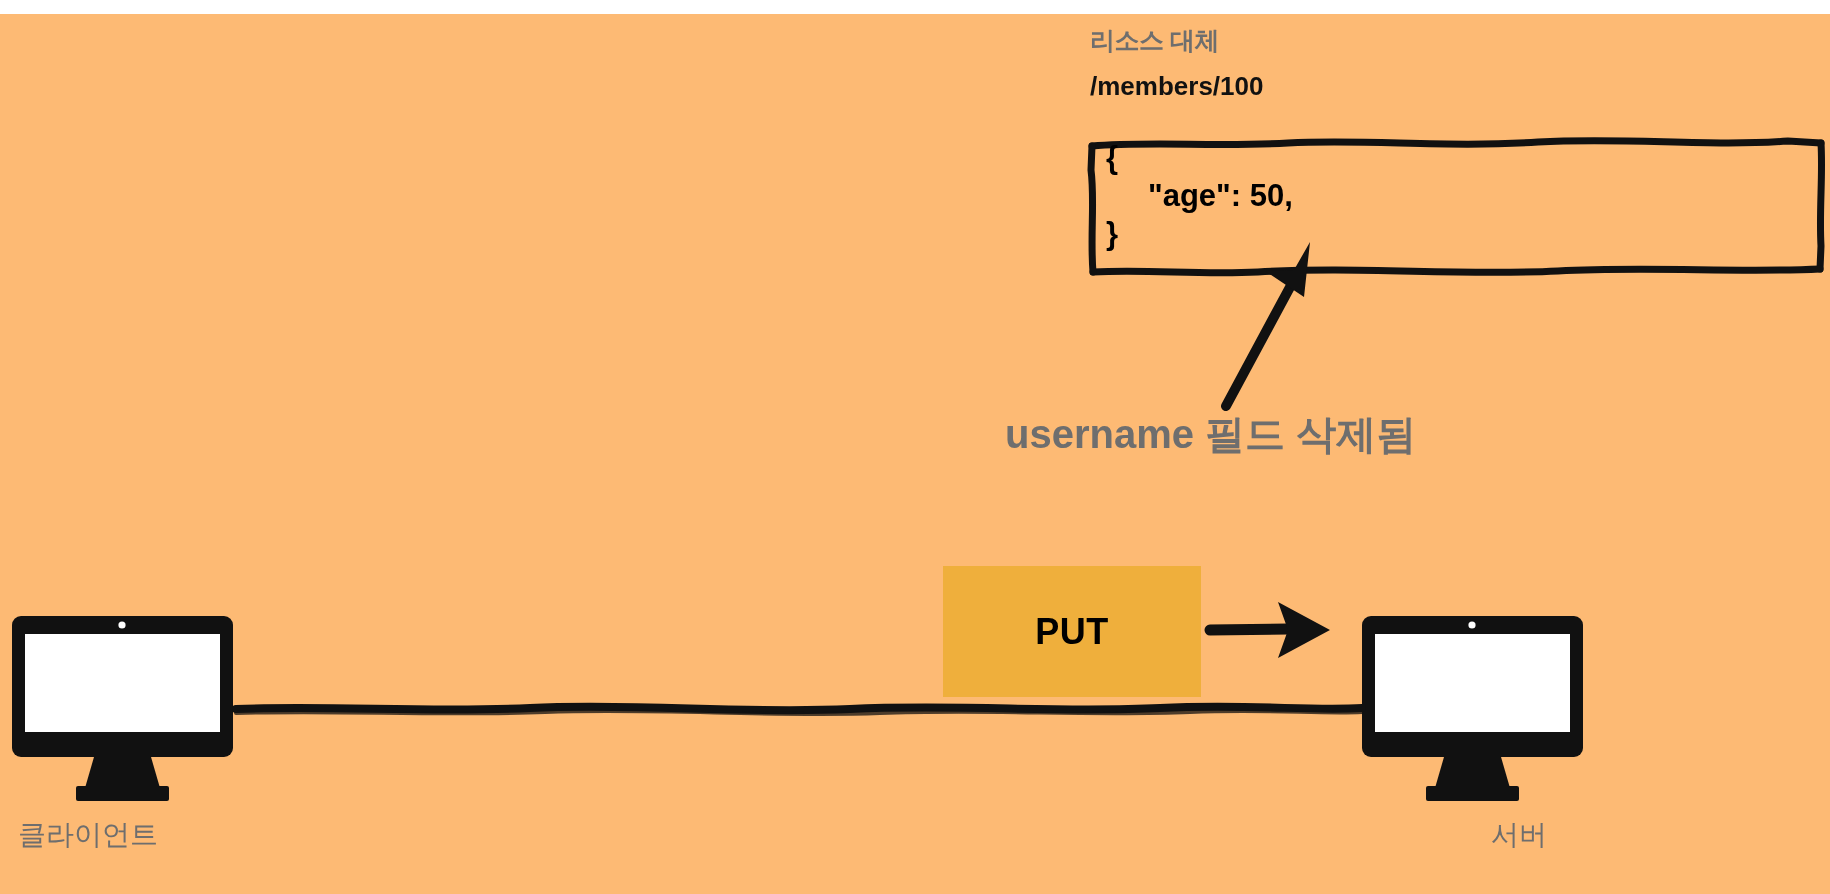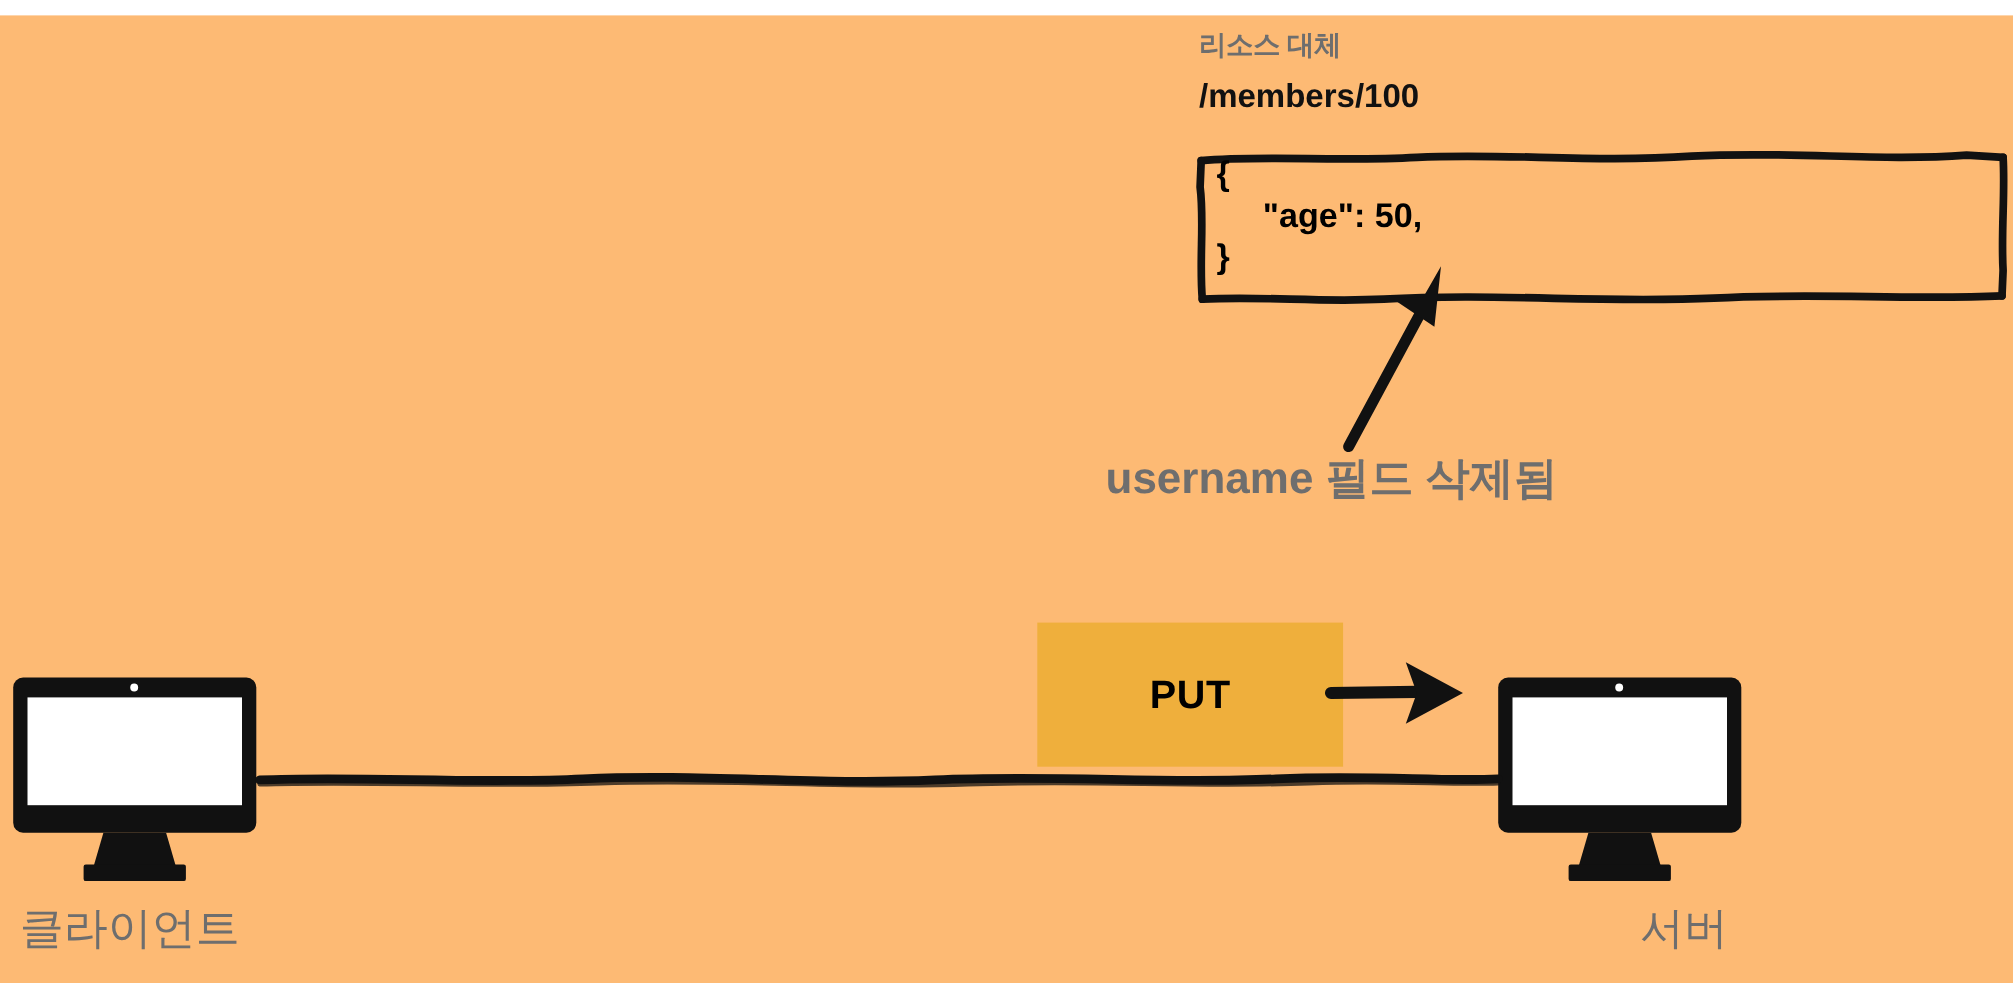--- a/index.html
+++ b/index.html
@@ -25,42 +25,42 @@
     color: #6e6e6e;
     font-weight: bold;
     font-size: 25px;
     letter-spacing: -0.5px;
     white-space: nowrap;
   }
   .label-black-url {
     position: absolute;
     color: #111111;
     font-weight: bold;
-    font-size: 30px;
+    font-size: 26px;
     white-space: nowrap;
   }
   .json-line {
     position: absolute;
     color: #000000;
     font-weight: bold;
     font-size: 31px;
     white-space: pre;
   }
   .annotation {
     position: absolute;
     color: #6e6e6e;
     font-weight: bold;
     font-size: 40px;
     white-space: nowrap;
   }
   .node-label {
     position: absolute;
     color: #6e6e6e;
     font-weight: normal;
-    font-size: 40px;
+    font-size: 28px;
     white-space: nowrap;
   }
 
   
   .sketch-box {
     position: absolute;
     box-sizing: border-box;
   }
   .sketch-box svg {
     position: absolute;
@@ -113,21 +113,21 @@
       <path d="M732,143 C650,147 560,140 470,145 C370,150 270,140 170,146 C110,149 60,143 5,146" fill="none" stroke="#111" stroke-width="7" stroke-linecap="round"></path>
       <path d="M5,146 C2,110 7,75 3,44 L4,20" fill="none" stroke="#111" stroke-width="7" stroke-linecap="round"></path>
     </svg>
     <div class="json-line" style="left:18px; top:14px;">{</div>
     <div class="json-line" style="left:60px; top:52px;">"age": 50,</div>
     <div class="json-line" style="left:18px; top:90px;">}</div>
   </div>
 
   <div class="annotation" style="left:1005px; top:393px;">username 필드 삭제됨</div>
 
-  <div class="put-chip" style="left:943px; top:552px; width:278px; height:131px; background:#efaf3c;">PUT</div>
+  <div class="put-chip" style="left:943px; top:552px; width:258px; height:131px; background:#efaf3c;">PUT</div>
 
   <div class="monitor" style="left:10px; top:600px; width:225px; height:190px;">
     <svg viewBox="0 0 225 190">
       <rect x="2" y="2" width="221" height="141" rx="9" ry="9" fill="#111"></rect>
       <rect x="15" y="20" width="195" height="98" fill="#ffffff"></rect>
       <circle cx="112" cy="11" r="3.6" fill="#ffffff"></circle>
       <polygon points="84,143 141,143 150,174 75,174" fill="#111"></polygon>
       <rect x="66" y="172" width="93" height="15" rx="2" fill="#111"></rect>
     </svg>
   </div>

